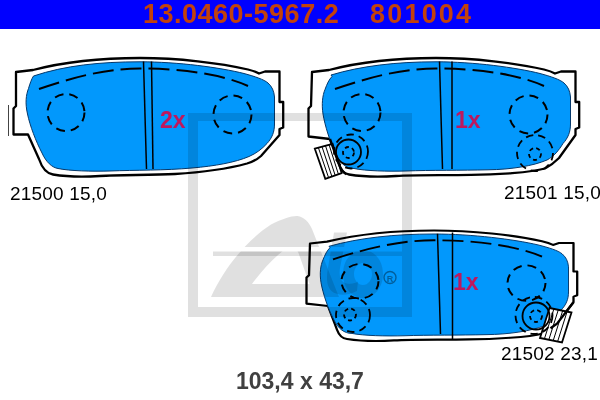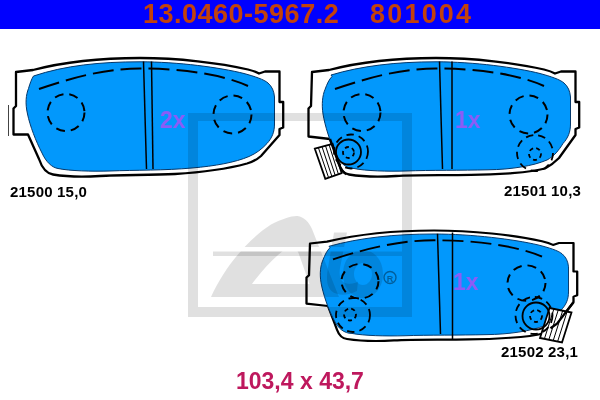--- a/index.html
+++ b/index.html
@@ -1,21 +1,21 @@
 <!DOCTYPE html>
 <html><head><meta charset="utf-8">
 <style>
 html,body{margin:0;padding:0}
 body{width:600px;height:400px;position:relative;background:#fff;overflow:hidden;
      font-family:"Liberation Sans",sans-serif}
 .hdr{position:absolute;left:0;top:0;width:600px;height:29px;background:#0000ff}
 .ht{position:absolute;top:-1px;color:#c2410c;font-weight:bold;font-size:27px;letter-spacing:0.5px}
-.lbl{position:absolute;color:#000;font-weight:bold;font-size:15px;letter-spacing:0.2px;white-space:nowrap}
-.qty{position:absolute;color:#8b5cf6;font-weight:bold;font-size:23px}
-.dim{position:absolute;color:#be185d;font-weight:bold;font-size:23px;white-space:nowrap}
+.lbl{position:absolute;color:#000;font-weight:normal;font-size:19px;letter-spacing:0.2px;white-space:nowrap}
+.qty{position:absolute;color:#be185d;font-weight:bold;font-size:23px}
+.dim{position:absolute;color:#404040;font-weight:bold;font-size:23px;white-space:nowrap}
 svg{position:absolute;left:0;top:0}
 </style></head>
 <body>
 <div class="hdr"></div>
 <div class="ht" style="left:143px">13.0460-5967.2</div>
 <div class="ht" style="left:370px;letter-spacing:2.2px">801004</div>
 
 <svg width="600" height="400" viewBox="0 0 600 400">
 <defs>
 <g id="padbase">
@@ -116,15 +116,15 @@
 <g stroke="rgba(0,0,0,0.38)" fill="none">
   <circle cx="390" cy="277.5" r="6" stroke-width="1.4"></circle>
 </g>
 <text x="390" y="281.5" text-anchor="middle" font-size="9" font-weight="bold" fill="rgba(0,0,0,0.38)" font-family="Liberation Sans">R</text>
 </svg>
 
 <div class="qty" style="left:160px;top:107px">2x</div>
 <div class="qty" style="left:455px;top:107px">1x</div>
 <div class="qty" style="left:453px;top:268.5px">1x</div>
 <div class="lbl" style="left:10px;top:182.5px">21500 15,0</div>
-<div class="lbl" style="left:504px;top:181.5px">21501 10,3</div>
+<div class="lbl" style="left:504px;top:181.5px">21501 15,0</div>
 <div class="lbl" style="left:501px;top:342.5px">21502 23,1</div>
 <div class="dim" style="left:236px;top:367.5px">103,4 x 43,7</div>
 
 </body></html>

